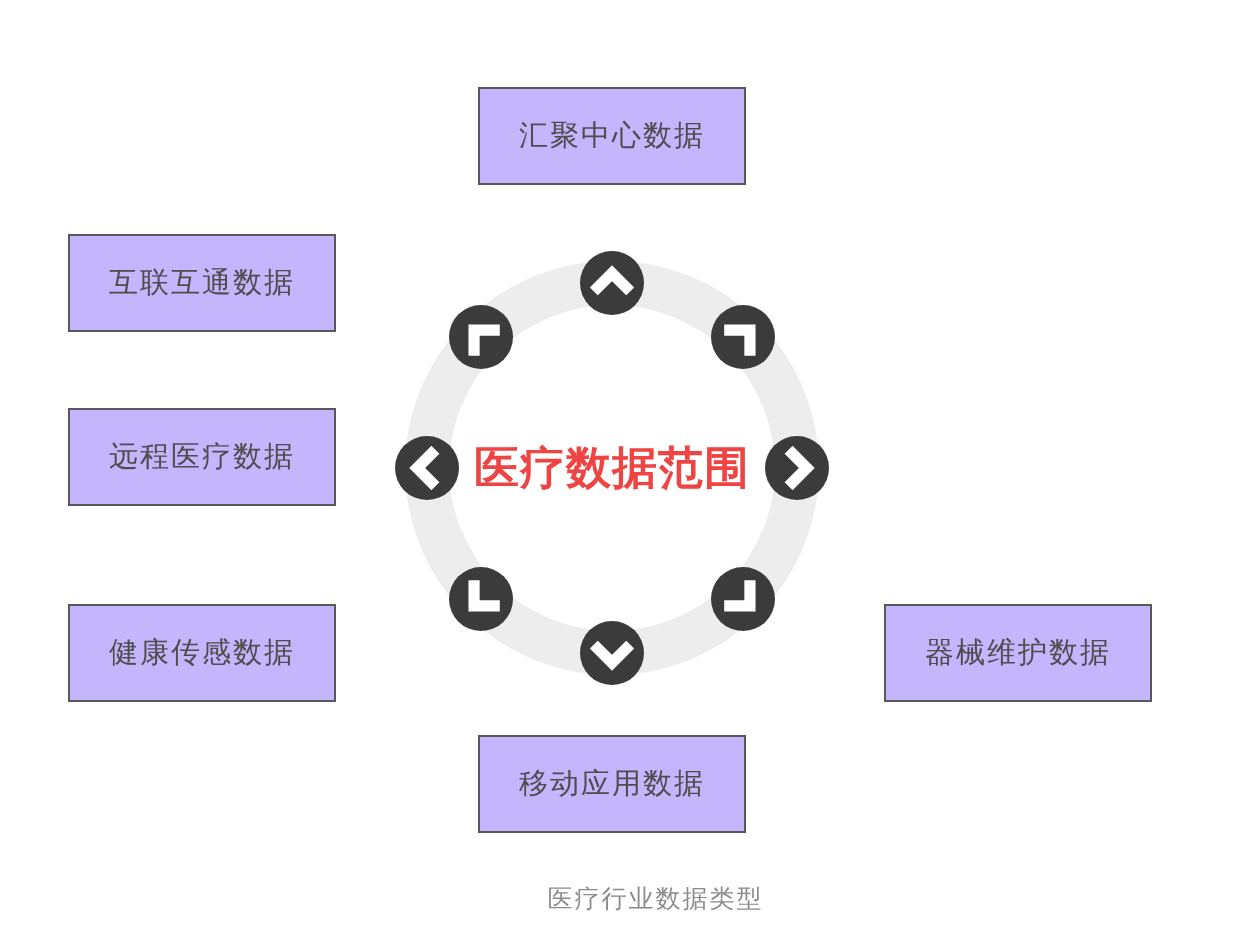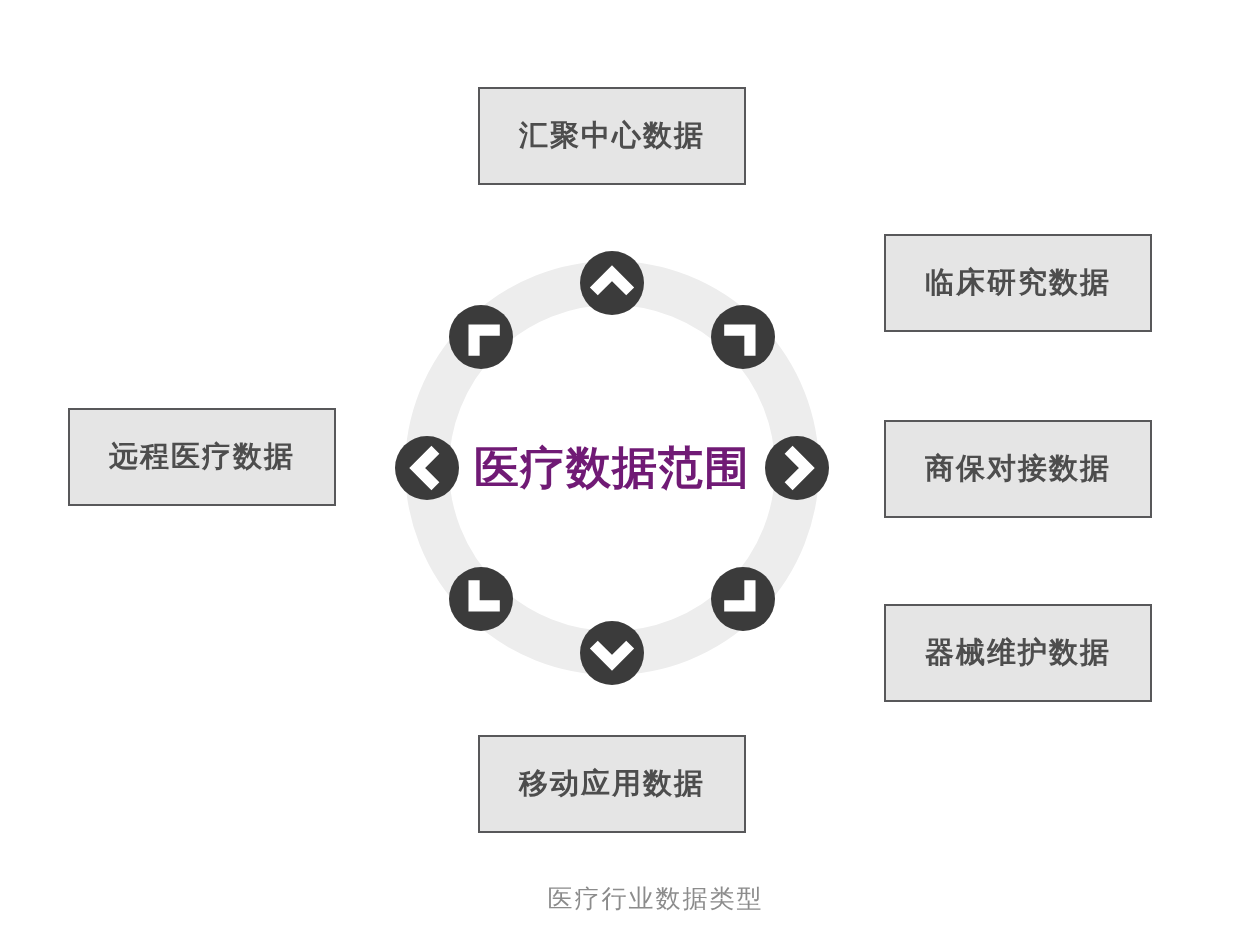--- a/index.html
+++ b/index.html
@@ -25,21 +25,21 @@
   
   .center-label {
     position: absolute;
     left: 412px;
     top: 441px;
     width: 400px;
     text-align: center;
     font-size: 45px;
     line-height: 54px;
     font-weight: 700;
-    color: #701a75;
+    color: #ef4444;
     letter-spacing: 1px;
     white-space: nowrap;
   }
   
   .badge {
     position: absolute;
     width: 64px;
     height: 64px;
     border-radius: 50%;
     background: #3b3b3b;
@@ -64,26 +64,26 @@
   .badge-sw svg { transform: rotate(225deg); }
   .badge-w  svg { transform: rotate(270deg); }
   .badge-nw svg { transform: rotate(315deg); }
   
   .box {
     position: absolute;
     width: 268px;
     height: 98px;
     box-sizing: border-box;
     border: 2px solid #58585a;
-    background: #e5e5e5;
+    background: #c4b5fd;
     display: flex;
     align-items: center;
     justify-content: center;
     font-size: 29px;
-    font-weight: 700;
+    font-weight: 400;
     color: #4d4d4d;
     letter-spacing: 2px;
     white-space: nowrap;
   }
   .box-top          { left: 478px; top: 87px;  }
   .box-top-left     { left: 68px;  top: 234px; }
   .box-left         { left: 68px;  top: 408px; }
   .box-bottom-left  { left: 68px;  top: 604px; }
   .box-bottom       { left: 478px; top: 735px; }
   .box-top-right    { left: 884px; top: 234px; }
@@ -148,31 +148,31 @@
   </div>
   <div class="badge badge-nw">
     <svg width="56" height="56" viewBox="-20 -20 40 40">
         <polyline points="-13,6 0,-7 13,6" fill="none" stroke="#ffffff" stroke-width="8" stroke-linejoin="miter" stroke-linecap="butt"></polyline>
       </svg>
   </div>
 
   <div class="box box-top">
     <span>汇聚中心数据</span>
   </div>
-  <div class="box box-top-right">
-    <span>临床研究数据</span>
-  </div>
-  <div class="box box-right">
-    <span>商保对接数据</span>
-  </div>
   <div class="box box-bottom-right">
     <span>器械维护数据</span>
   </div>
   <div class="box box-bottom">
     <span>移动应用数据</span>
   </div>
+  <div class="box box-bottom-left">
+    <span>健康传感数据</span>
+  </div>
   <div class="box box-left">
     <span>远程医疗数据</span>
+  </div>
+  <div class="box box-top-left">
+    <span>互联互通数据</span>
   </div>
 
   <div class="caption">医疗行业数据类型</div>
 
 </div>
 
 </body></html>

